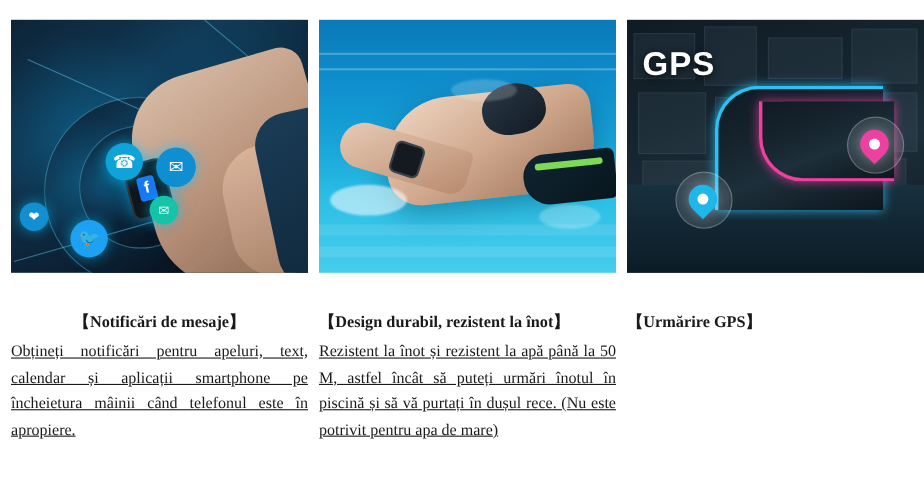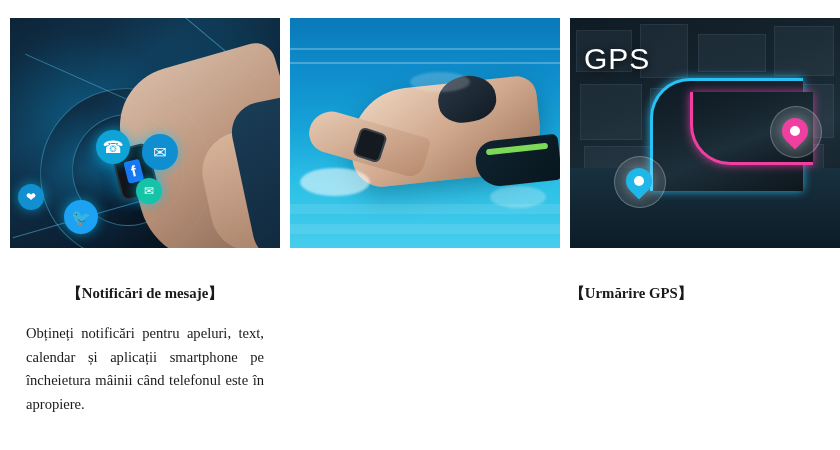--- a/index.html
+++ b/index.html
@@ -289,21 +289,21 @@
     background: rgba(255,255,255,0.12);
     border: 1px solid rgba(255,255,255,0.25);
   }
   .gps-label {
     position: absolute;
     left: 14px;
     top: 24px;
     color: #ffffff;
     font-family: "Liberation Sans", sans-serif;
     font-size: 30px;
-    font-weight: normal;
+    font-weight: bold;
     letter-spacing: 1px;
     text-shadow: 0 2px 8px rgba(0,0,0,0.8);
   }
 
   
   .text-block {
     padding-top: 34px;
     font-size: 14.6px;
     line-height: 1.62;
     color: #1a1a1a;
@@ -311,23 +311,24 @@
   .heading {
     font-weight: bold;
     margin: 0 0 3px 0;
     text-align: center;
     font-size: 14.8px;
   }
   .col-1 .heading { text-align: center; }
   .col-2 .heading { text-align: left; }
   .col-3 .heading { text-align: left; }
   .body-text {
-    margin: 16px;
+    margin: 0;
     text-align: left;
     hyphens: none;
+    text-decoration: underline;
   }
   .col-1 .body-text { text-align: justify; }
   .col-2 .body-text { text-align: justify; }
   .col-3 .body-text { text-align: justify; }
 </style>
 </head>
 <body>
 
 <div class="page">
   <div class="columns">
@@ -365,20 +366,24 @@
         <div class="p2 lane" style="top:206px;"></div>
         <div class="p2 swimmer"></div>
         <div class="p2 cap"></div>
         <div class="p2 suit"></div>
         <div class="p2 stripe"></div>
         <div class="p2 arm2"></div>
         <div class="p2 watch2"></div>
         <div class="p2 foam" style="left:10px; top:150px; width:70px; height:28px;"></div>
         <div class="p2 foam" style="left:120px; top:54px; width:60px; height:20px; opacity:0.35;"></div>
         <div class="p2 foam" style="left:200px; top:168px; width:56px; height:22px; opacity:0.45;"></div>
+      </div>
+      <div class="text-block">
+        <p class="heading">【Design durabil, rezistent la înot】</p>
+        <p class="body-text">Rezistent la înot și rezistent la apă până la 50 M, astfel încât să puteți urmări înotul în piscină și să vă purtați în dușul rece. (Nu este potrivit pentru apa de mare)</p>
       </div>
     </div>
 
     <div class="col col-3">
       <div class="panel p3">
         <div class="p3 blockrow" style="left:6px; top:12px; width:54px; height:40px;"></div>
         <div class="p3 blockrow" style="left:70px; top:6px; width:46px; height:52px;"></div>
         <div class="p3 blockrow" style="left:128px; top:16px; width:66px; height:36px;"></div>
         <div class="p3 blockrow" style="left:204px; top:8px; width:58px; height:48px;"></div>
         <div class="p3 blockrow" style="left:10px; top:66px; width:60px; height:54px;"></div>

